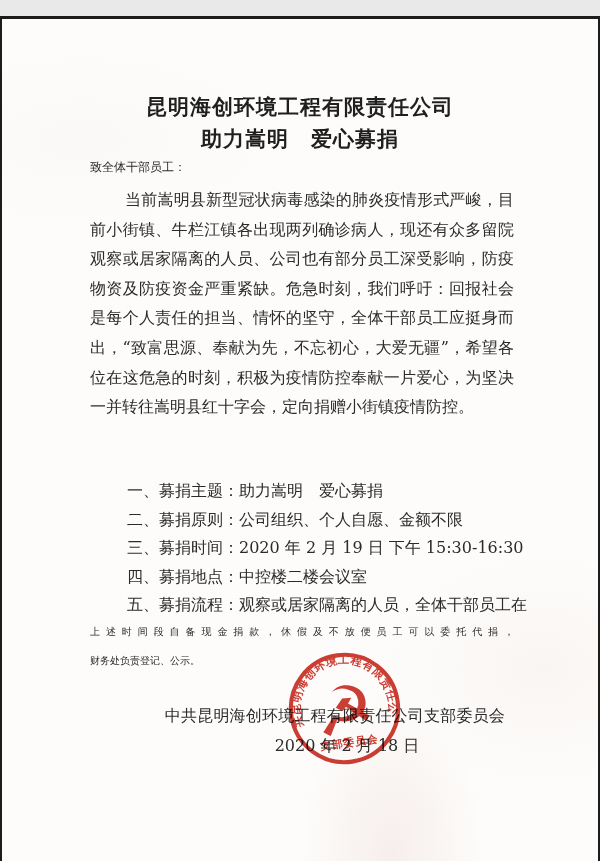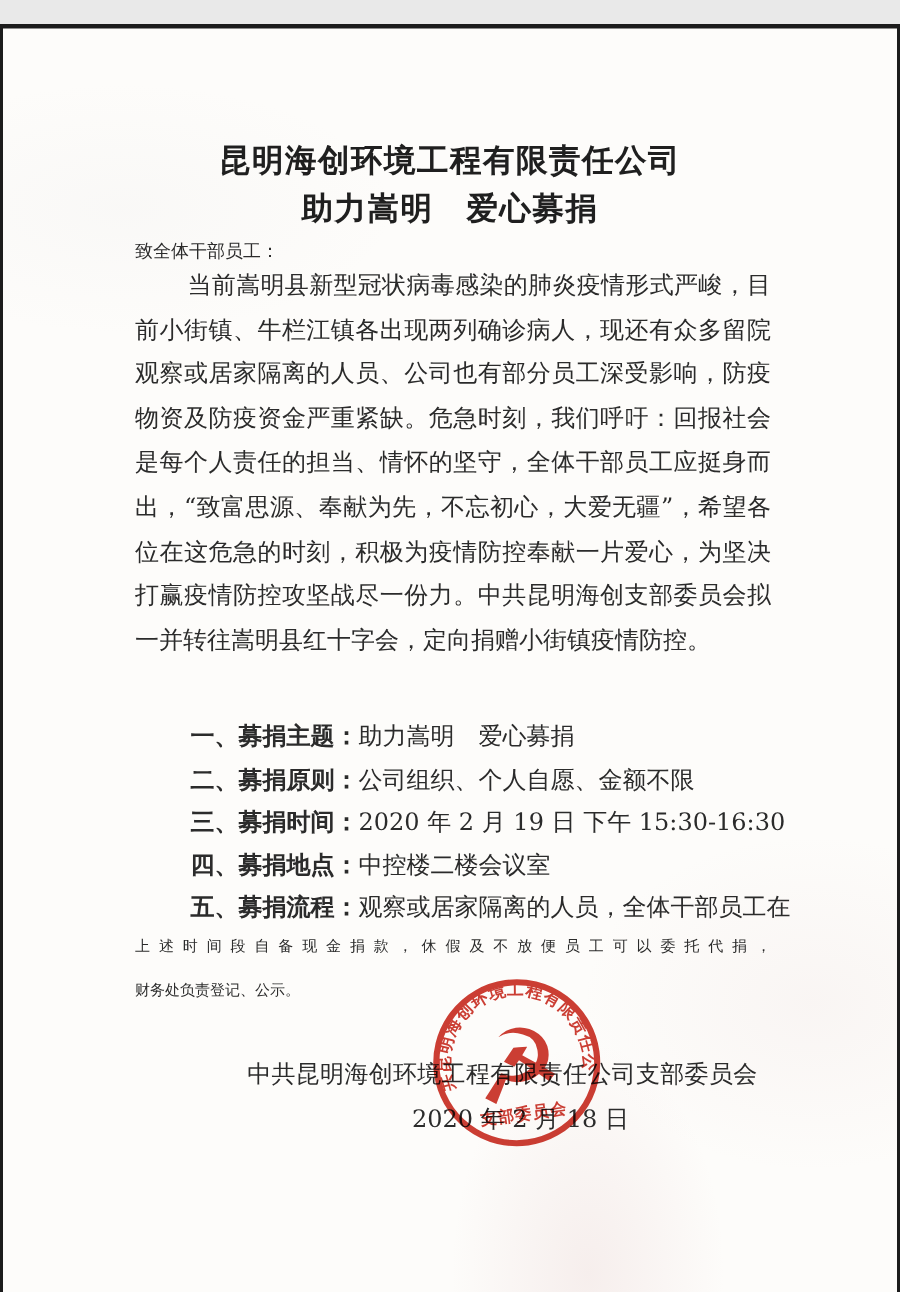--- a/index.html
+++ b/index.html
@@ -34,36 +34,36 @@
     position:absolute;top:106px;left:0;right:0;margin:0;
     text-align:center;
     font-family:"Liberation Sans","DejaVu Sans",sans-serif;
     font-size:21px;font-weight:bold;letter-spacing:1px;color:#1f1f1f;
   }
   .salutation{
     position:absolute;top:140px;left:88px;
     font-size:12px;
   }
   .body-para{
-    position:absolute;top:156px;left:88px;width:424px;
+    position:absolute;top:166px;left:88px;width:424px;
     font-size:16px;line-height:29.6px;
   }
   .bline{white-space:nowrap;}
   .bline.just{
     white-space:normal;
     text-align:justify;
     text-align-last:justify;
   }
   .bline.indent{padding-left:35px;}
   .list{
     position:absolute;top:458px;left:125px;width:400px;
     font-size:16px;line-height:28.6px;
   }
   .litem{white-space:nowrap;}
-  .llabel{font-weight:bold;}
+  .llabel{font-weight:normal;}
   .lcontent{font-weight:normal;}
   .cont{
     position:absolute;top:598px;left:88px;width:424px;
     font-size:10px;line-height:29.2px;
   }
   .signature{
     position:absolute;top:687px;left:0;right:93px;
     text-align:right;
     font-size:16px;letter-spacing:0.2px;
   }
@@ -113,21 +113,20 @@
   <div class="salutation">致全体干部员工：</div>
 
   <div class="body-para">
     <div class="bline just indent">当前嵩明县新型冠状病毒感染的肺炎疫情形式严峻，目</div>
     <div class="bline just">前小街镇、牛栏江镇各出现两列确诊病人，现还有众多留院</div>
     <div class="bline just">观察或居家隔离的人员、公司也有部分员工深受影响，防疫</div>
     <div class="bline just">物资及防疫资金严重紧缺。危急时刻，我们呼吁：回报社会</div>
     <div class="bline just">是每个人责任的担当、情怀的坚守，全体干部员工应挺身而</div>
     <div class="bline just">出，“致富思源、奉献为先，不忘初心，大爱无疆”，希望各</div>
     <div class="bline just">位在这危急的时刻，积极为疫情防控奉献一片爱心，为坚决</div>
-    <div class="bline just">打赢疫情防控攻坚战尽一份力。中共昆明海创支部委员会拟</div>
     <div class="bline">一并转往嵩明县红十字会，定向捐赠小街镇疫情防控。</div>
   </div>
 
   <div class="list">
     <div class="litem">
       <span class="llabel">一、募捐主题：</span><span class="lcontent">助力嵩明　爱心募捐</span>
     </div>
     <div class="litem">
       <span class="llabel">二、募捐原则：</span><span class="lcontent">公司组织、个人自愿、金额不限</span>
     </div>

